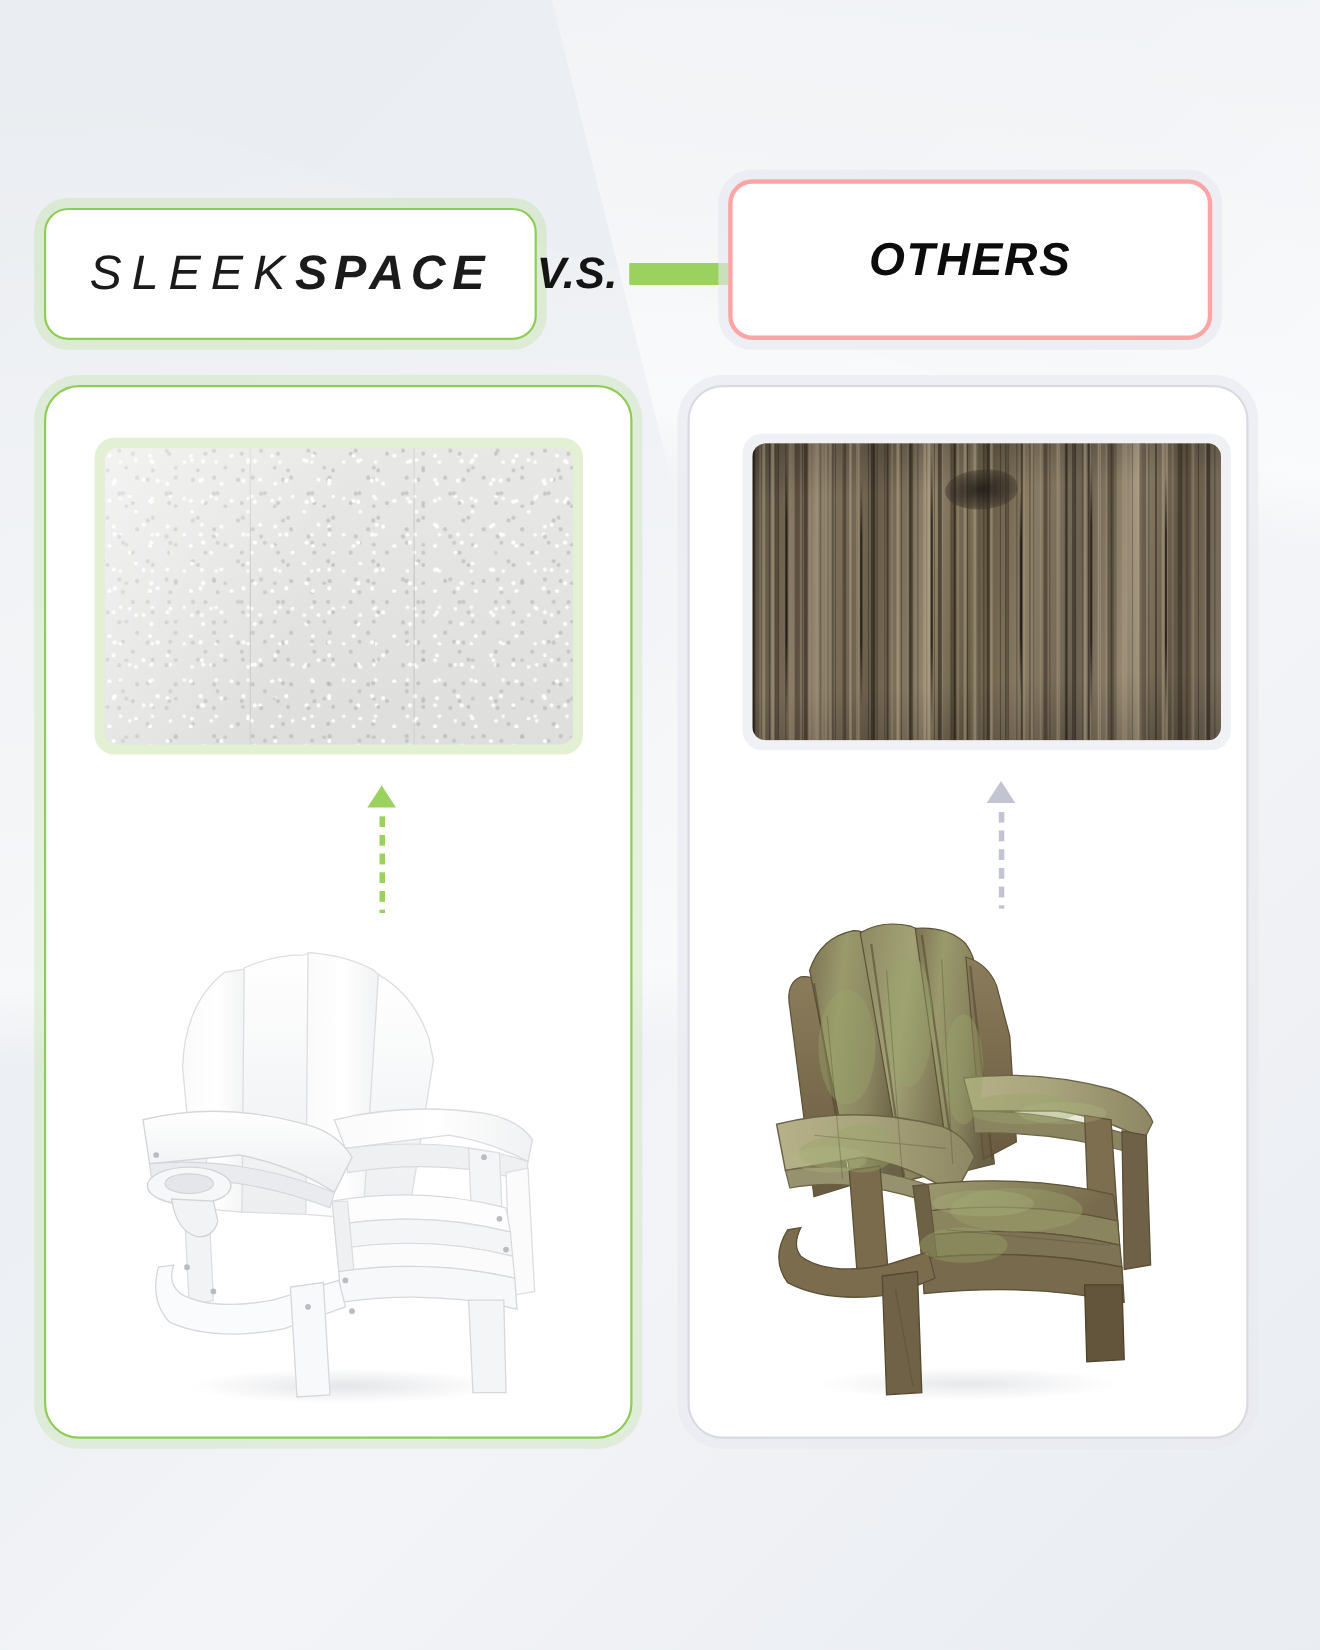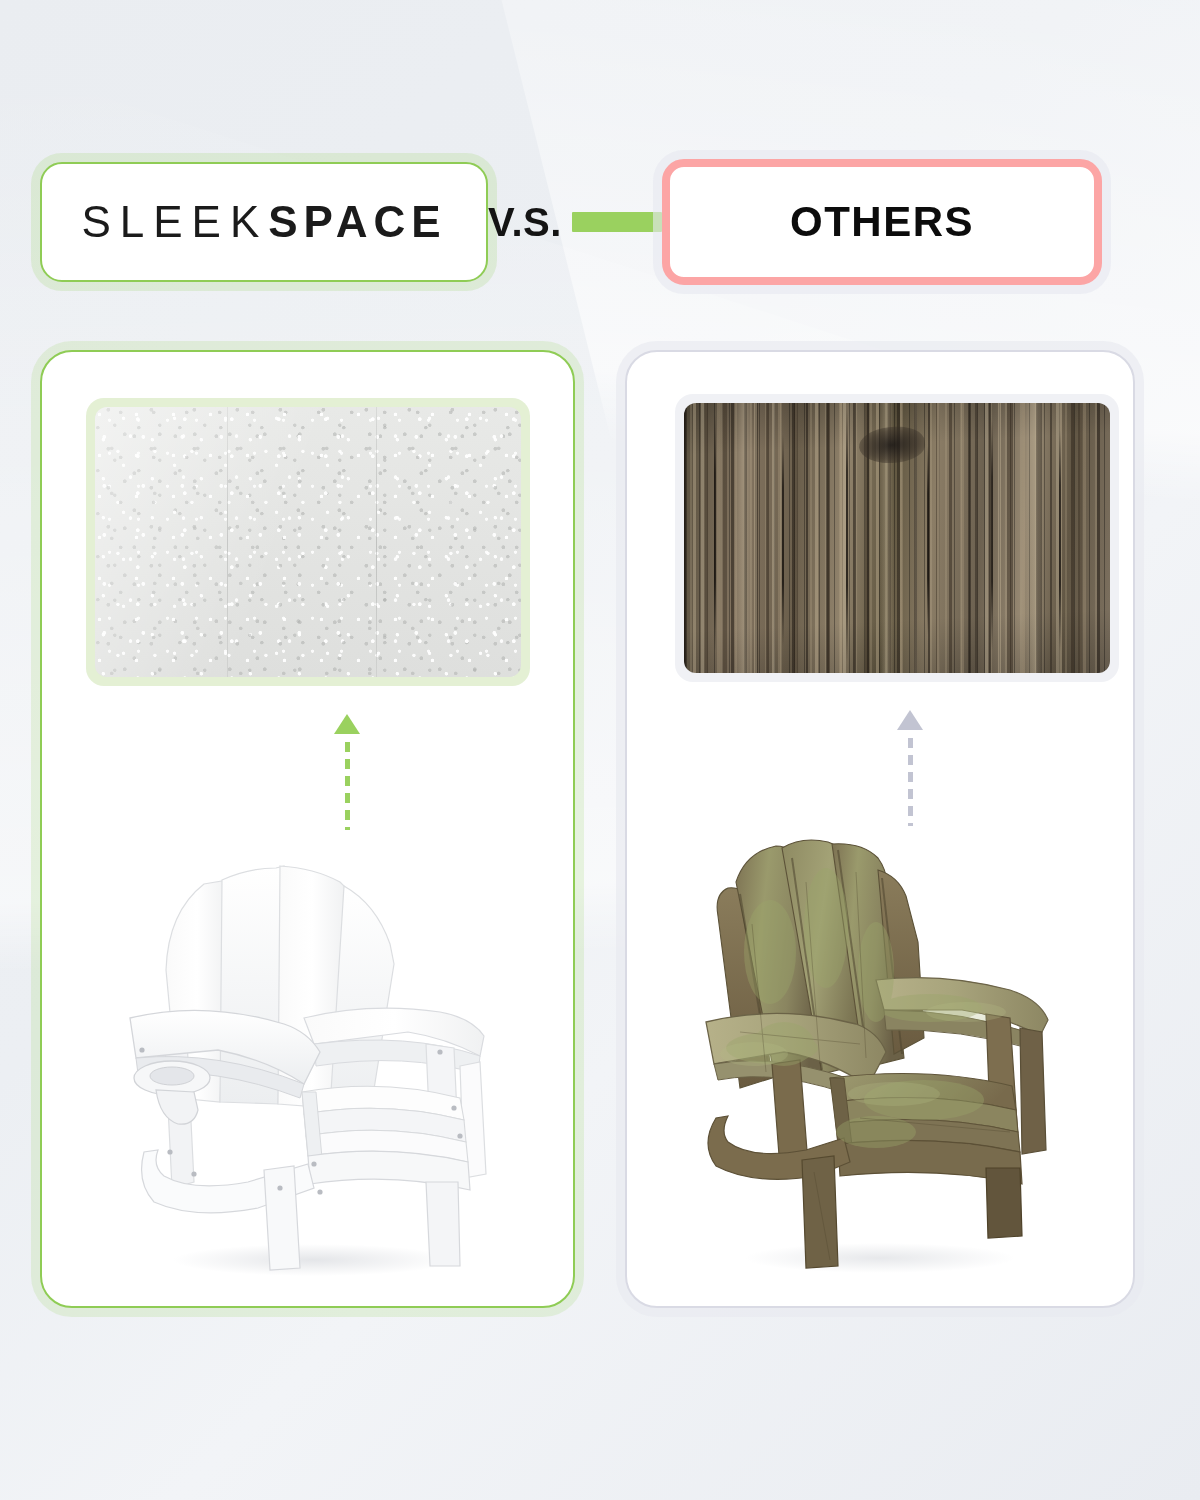--- a/index.html
+++ b/index.html
@@ -37,25 +37,26 @@
   .stage {
     position: relative;
     width: 1200px;
     height: 1500px;
   }
 
   
   .header-row {
     position: absolute;
     left: 40px;
-    top: 154px;
+    top: 174px;
     width: 1120px;
     height: 135px;
     display: flex;
-    align-items: center;
+    align-items: flex-end;
+    font-style: italic;
   }
 
   .brand-box {
     width: 448px;
     height: 120px;
     background: #ffffff;
     border: 2px solid #8fcc55;
     border-radius: 22px;
     display: flex;
     align-items: center;
@@ -96,23 +97,23 @@
   }
   .vs-underline {
     width: 118px;
     height: 20px;
     background: #9ad15f;
     border-radius: 1px;
   }
 
   .others-box {
     width: 440px;
-    height: 126px;
+    height: 146px;
     background: #ffffff;
-    border: 8px solid #fca5a5;
+    border: 4px solid #fca5a5;
     border-radius: 22px;
     display: flex;
     align-items: center;
     justify-content: center;
     box-shadow: 0 0 0 9px rgba(231,233,240,.62);
   }
   .others-text {
     font-size: 42px;
     font-weight: 700;
     color: #0c0c0c;

